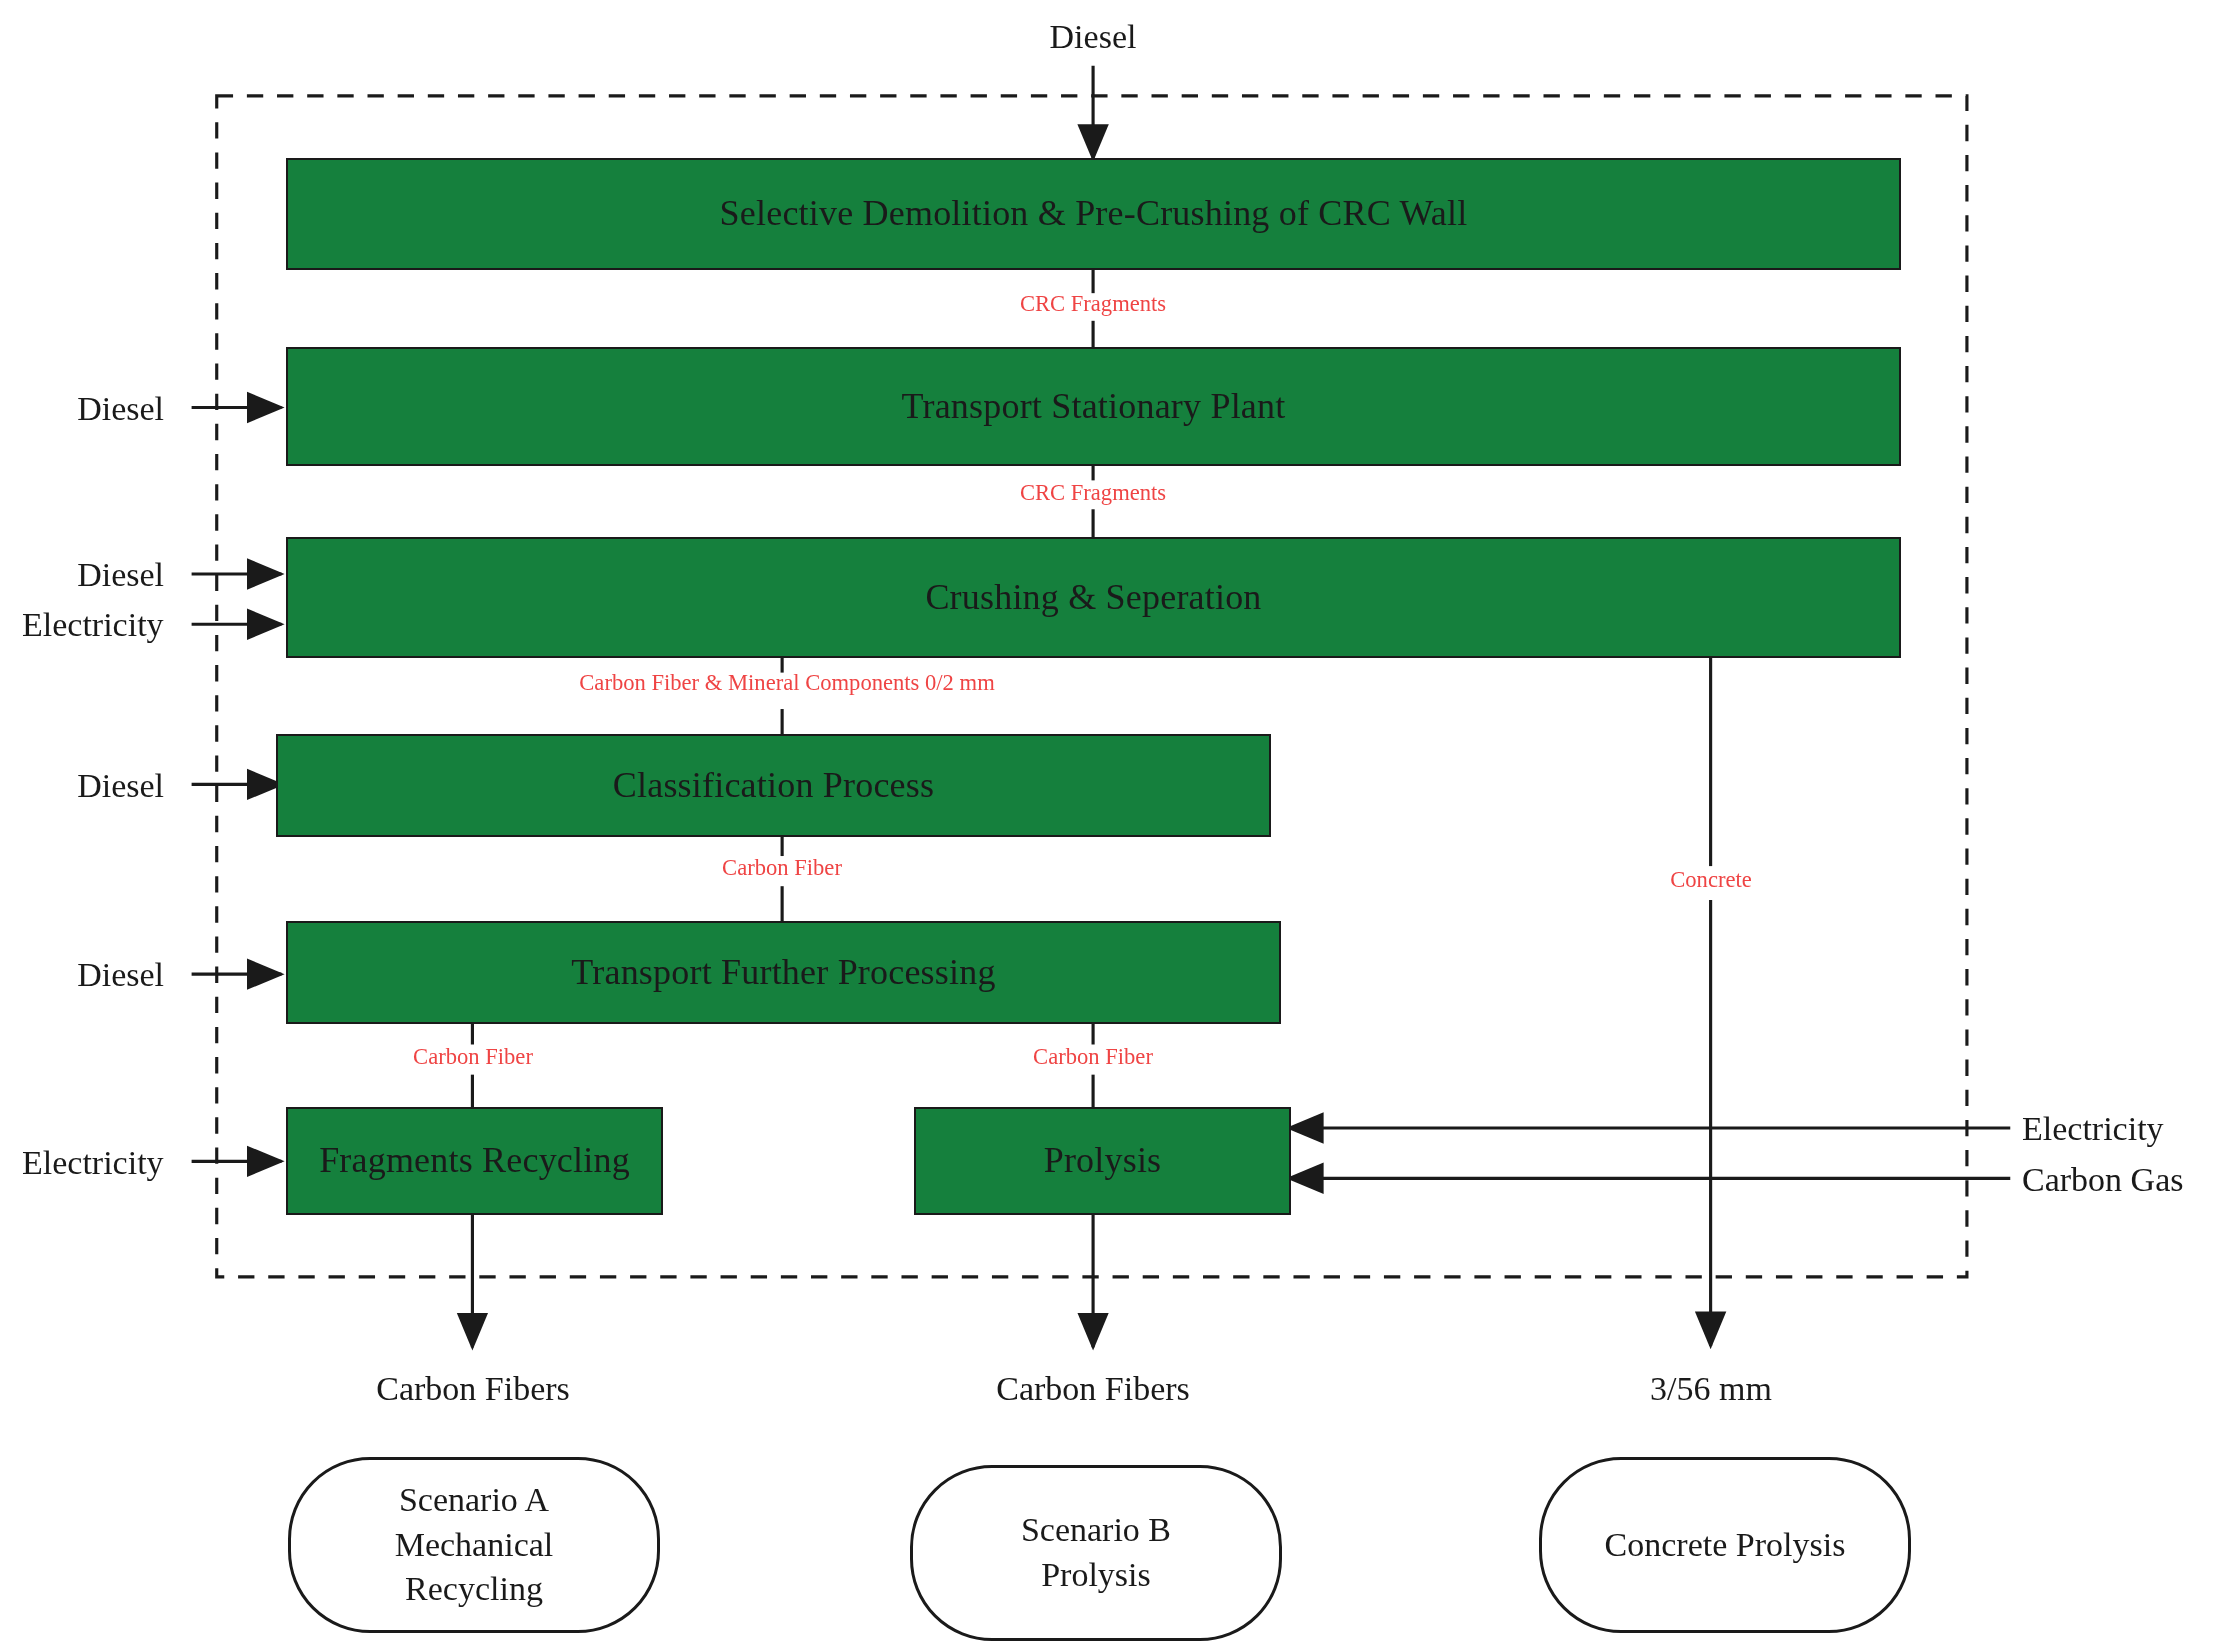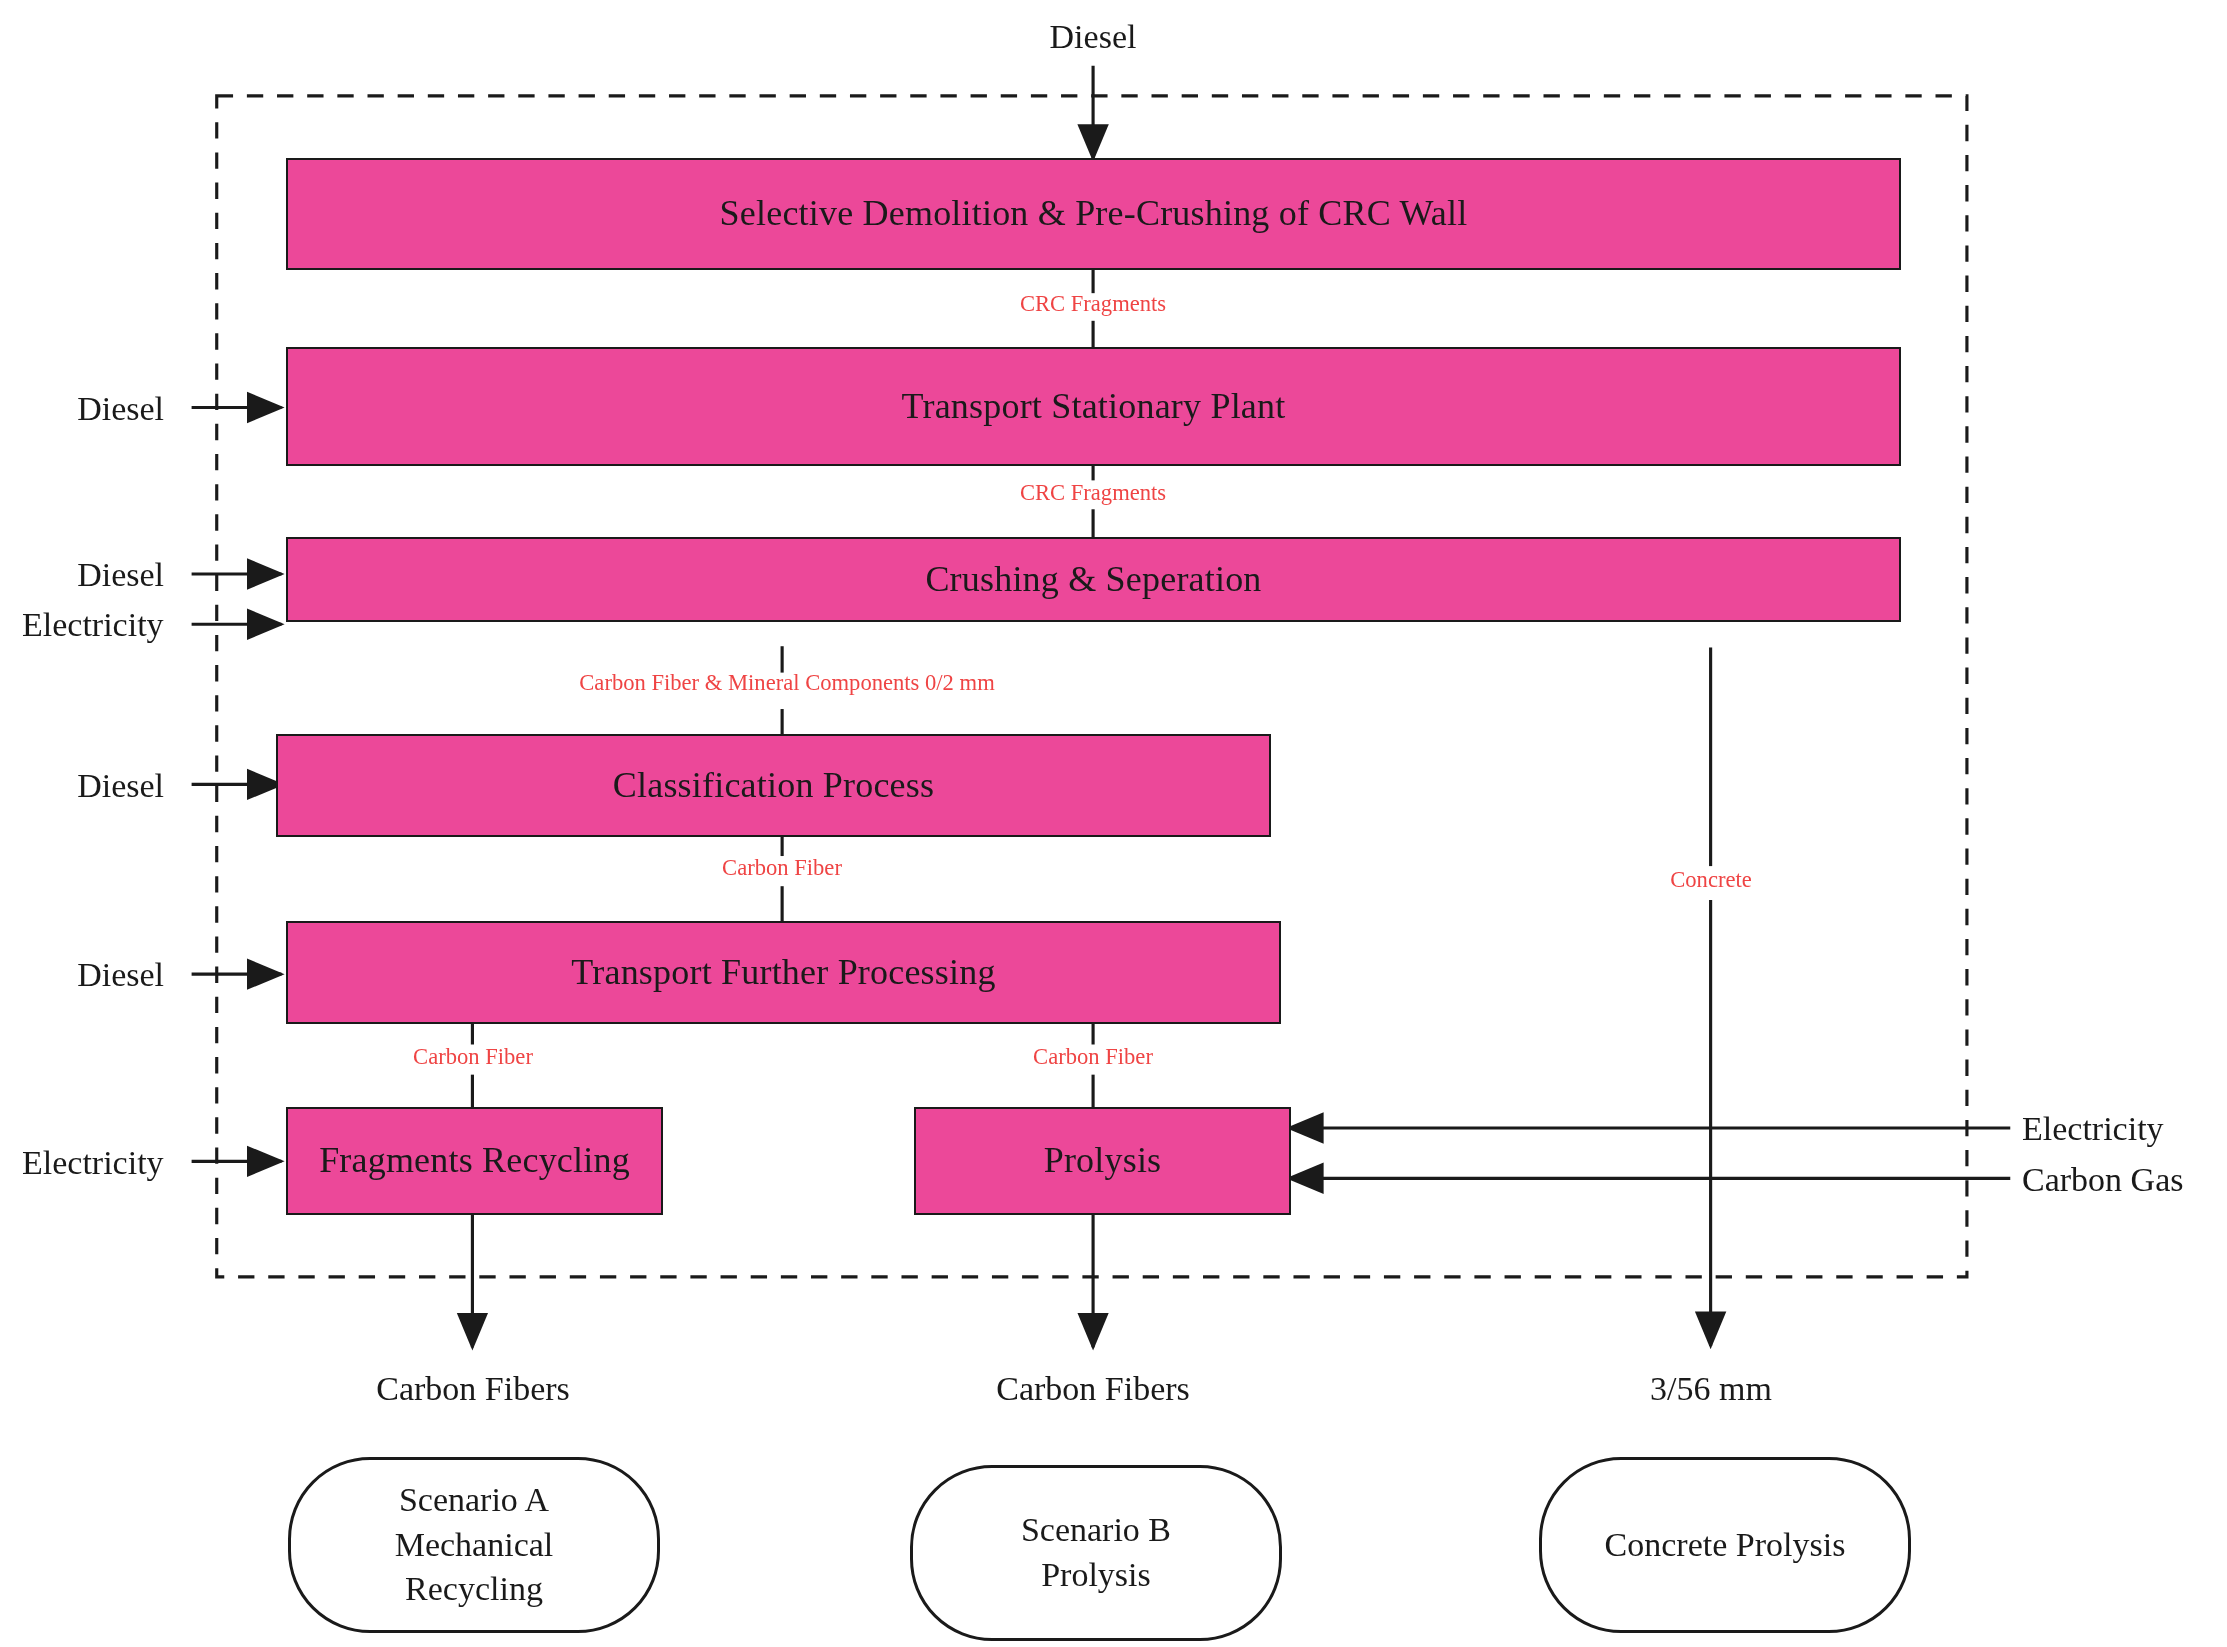--- a/index.html
+++ b/index.html
@@ -22,21 +22,21 @@
     top: 0;
     width: 2227px;
     height: 1648px;
     pointer-events: none;
   }
   
   .proc-box {
     position: absolute;
     box-sizing: border-box;
     border: 2.5px solid #1a1a1a;
-    background: #ec4899;
+    background: #15803d;
     display: flex;
     align-items: center;
     justify-content: center;
     text-align: center;
   }
   .proc-label {
     font-size: 36px;
     line-height: 1.15;
     letter-spacing: 0.2px;
     white-space: nowrap;
@@ -139,21 +139,21 @@
   <div class="out-label centered" style="left:1093px; top:17.6px;">Diesel</div>
 
   <div class="proc-box" style="left:286px; top:158px; width:1615px; height:112px;">
     <span class="proc-label">Selective Demolition &amp; Pre-Crushing of CRC Wall</span>
   </div>
 
   <div class="proc-box" style="left:286px; top:347px; width:1615px; height:119px;">
     <span class="proc-label">Transport Stationary Plant</span>
   </div>
 
-  <div class="proc-box" style="left:286px; top:537px; width:1615px; height:85px;">
+  <div class="proc-box" style="left:286px; top:537px; width:1615px; height:121px;">
     <span class="proc-label">Crushing &amp; Seperation</span>
   </div>
 
   <div class="proc-box" style="left:276px; top:734px; width:995px; height:103px;">
     <span class="proc-label">Classification Process</span>
   </div>
 
   <div class="proc-box" style="left:286px; top:921px; width:995px; height:103px;">
     <span class="proc-label">Transport Further Processing</span>
   </div>

